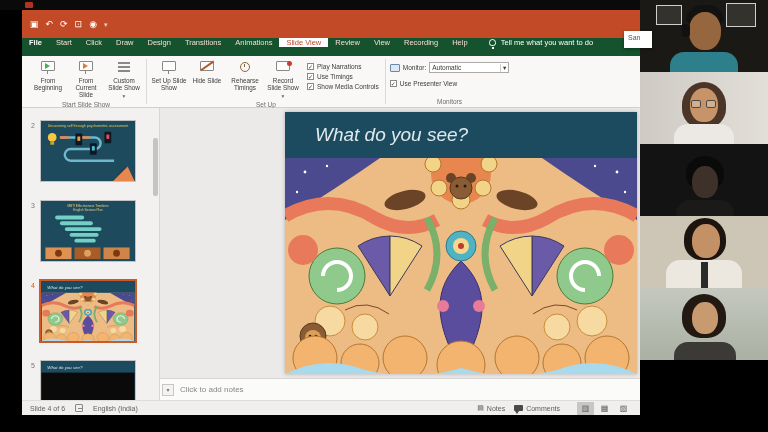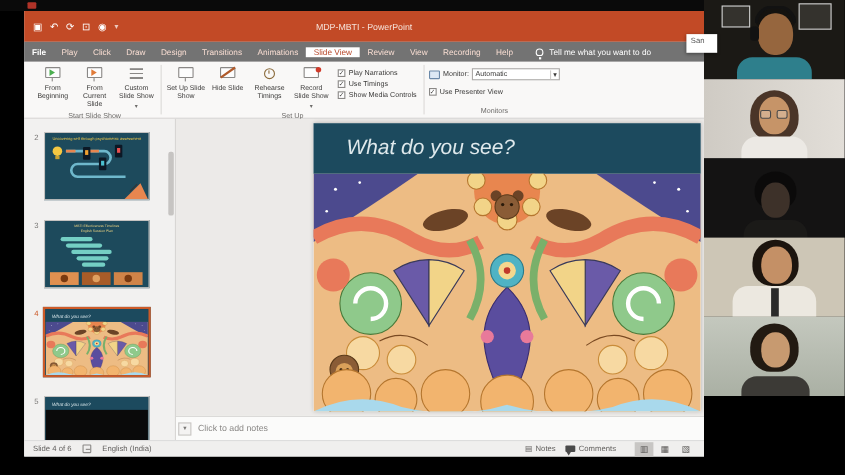--- a/index.html
+++ b/index.html
@@ -16,21 +16,21 @@
 
   .titlebar { height:28px; background:#c24a26; display:flex; align-items:center; position:relative; flex:0 0 auto; }
   .qat { display:flex; align-items:center; gap:7px; padding-left:8px; color:#fff; font-size:9px; z-index:2; }
   .qat span { line-height:1; }
   .qat .sep { font-size:7px; opacity:.7; }
   .win-title { position:absolute; left:0; right:0; text-align:center; color:#f6e3da; font-size:8px; }
   .win-user { position:absolute; right:8px; top:7px; color:#fff; font-size:7.5px;margin-top:24px; }
   .user-popup { position:absolute; right:-12px; top:21px; width:28px; height:17px; background:#fff;
                 box-shadow:0 1px 3px rgba(0,0,0,.4); color:#555; font-size:7px; padding:3px 2px 0 4px; z-index:9; }
 
-  .tabrow { height:18px; background:#737373; display:flex; align-items:center; flex:0 0 auto; position:relative; }
+  .tabrow { height:18px; background:#14532d; display:flex; align-items:flex-start; flex:0 0 auto; position:relative; }
   .tab { color:#f8ddd2; font-size:7.5px; padding:0 7px; display:flex; align-items:center; cursor:default; }
   .tab.file { color:#fff; font-weight:bold; }
   .tab.active { background:#fff; color:#b7472a; }
   .tellme { display:flex; align-items:center; gap:5px; color:#fff; font-size:7.5px; margin-left:14px; }
   .bulb-icon { width:7px; height:7px; border:1px solid #fff; border-radius:50% 50% 40% 40%; position:relative; }
   .bulb-icon:after { content:""; position:absolute; left:2px; top:7px; width:2px; height:2px; background:#fff; }
 
   
   .ribbon { height:52px; background:#f9f8f7; border-bottom:1px solid #d3d1cf; display:flex; align-items:stretch; padding-left:4px; flex:0 0 auto; }
   .rgroup { display:flex; flex-direction:column; padding:3px 4px 0 4px; position:relative; }
@@ -194,28 +194,27 @@
 
     <div class="titlebar">
       <div class="qat">
         <span>▣</span>
         <span>↶</span>
         <span>⟳</span>
         <span>⊡</span>
         <span>◉</span>
         <span class="sep">▾</span>
       </div>
-      <div class="win-title">MDP-MBTI - PowerPoint</div>
       <div class="win-user">Sanand</div>
       <div class="user-popup">San</div>
     </div>
 
     <div class="tabrow">
       <span class="tab file">File</span>
-      <span class="tab">Play</span>
+      <span class="tab">Start</span>
       <span class="tab">Click</span>
       <span class="tab">Draw</span>
       <span class="tab">Design</span>
       <span class="tab">Transitions</span>
       <span class="tab">Animations</span>
       <span class="tab active">Slide View</span>
       <span class="tab">Review</span>
       <span class="tab">View</span>
       <span class="tab">Recording</span>
       <span class="tab">Help</span>

